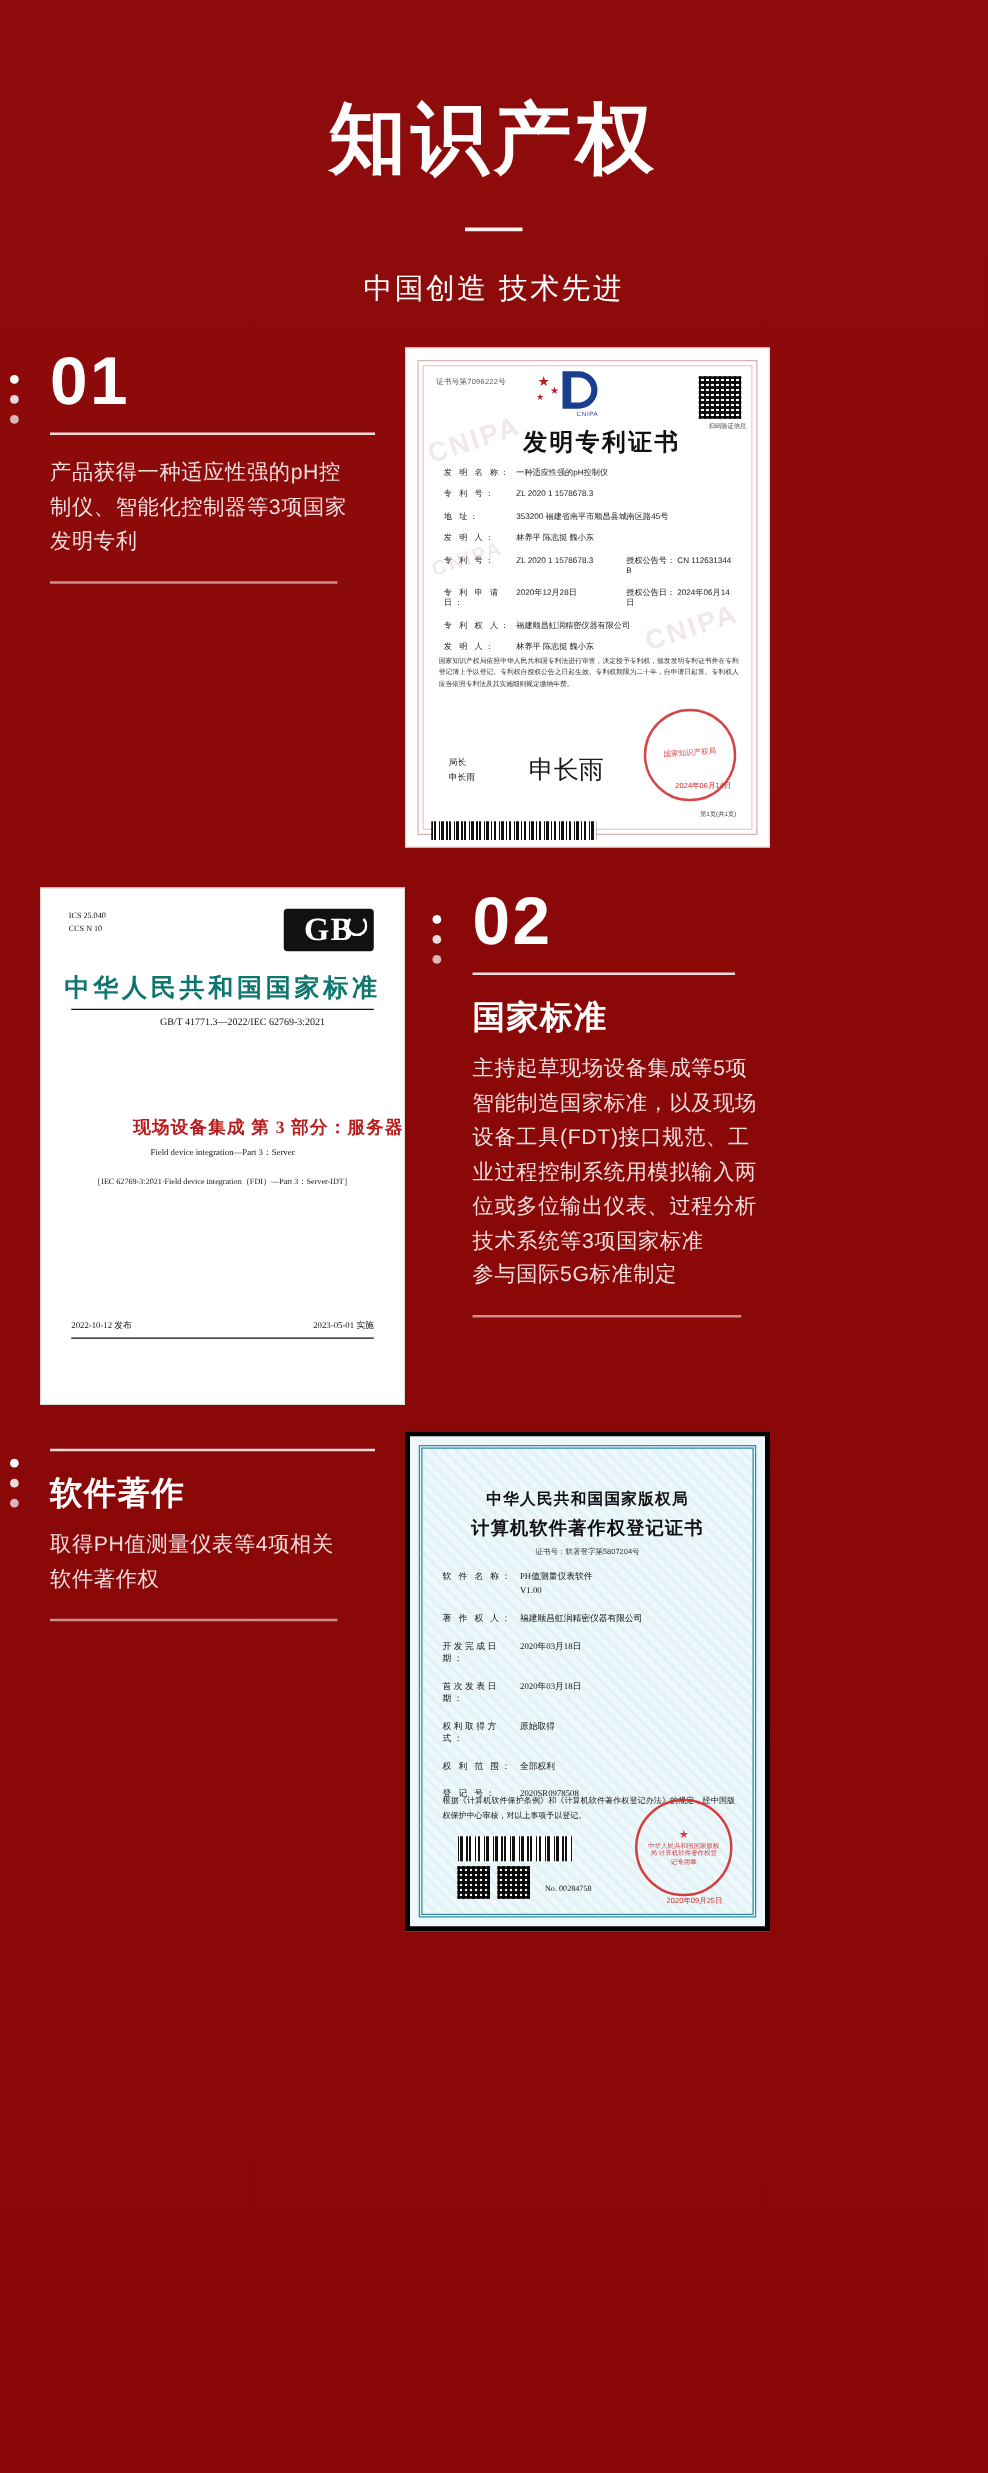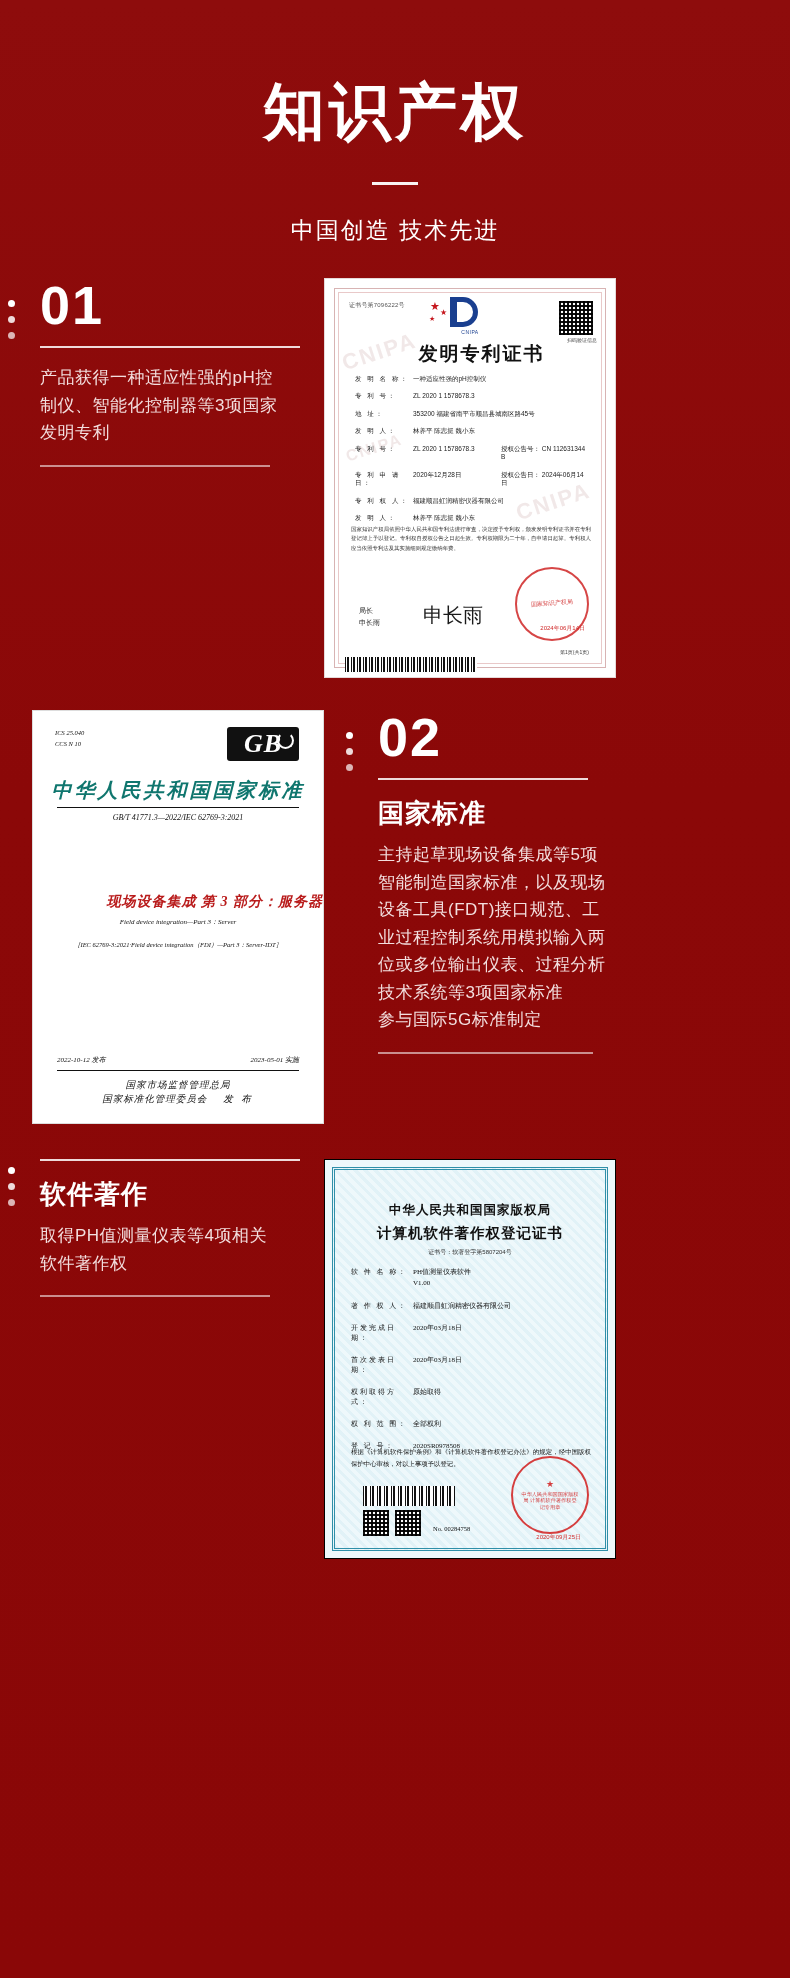--- a/index.html
+++ b/index.html
@@ -276,21 +276,21 @@
     text-align: center;
     font-size: 20px; font-weight: bold; color: #0f766e;
     letter-spacing: 3px;
     font-family: "Liberation Serif", serif;
   }
   .c2-line {
     position: absolute; top: 96px; left: 24px; right: 24px;
     height: 1px; background: #111;
   }
   .c2-std {
-    position: absolute; top: 102px; left: 0; width: 100%;
+    position: absolute; top: 102px; left: 16px; width: 100%;
     text-align: center;
     font-size: 8px; color: #111;
     font-family: "Liberation Serif", serif;
   }
   .c2-name {
     position: absolute; top: 182px; left: 0; width: 100%;
     text-align: right;
     font-size: 14px; font-weight: bold; color: #b91c1c;
     letter-spacing: 1px;
     font-family: "Liberation Serif", serif;
@@ -324,22 +324,21 @@
     font-family: "Liberation Serif", serif;
     letter-spacing: 1px;
   }
   .c2-issuer .pub { margin-left: 16px; letter-spacing: 3px; }
 
   
   .cert3 {
     width: 292px;
     height: 400px;
     background: #eef8fb;
-    border: 1px solid #000000;
-    margin-top: 14px;
+    border: 4px solid #000000;
   }
   .c3-border {
     position: absolute; inset: 7px;
     border: 3px double #2f8fa8;
     background:
       repeating-linear-gradient(45deg, rgba(150,205,220,.14) 0 3px, rgba(255,255,255,0) 3px 7px);
   }
   .c3-org {
     position: absolute; top: 42px; left: 0; width: 100%;
     text-align: center;
@@ -525,44 +524,38 @@
         <div class="c1-foot">第1页(共1页)</div>
         <div class="c1-barcode"></div>
       </div>
     </div>
   </div>
 </div>
 
 <div class="section" style="top:710px;left:0;">
   <div class="row">
 
-    <div style="margin-left:32px;font-style:italic;">
+    <div style="margin-left:32px;">
       <div class="cert cert2">
         <div class="c2-codes">
           <div>ICS 25.040</div>
           <div>CCS N 10</div>
         </div>
         <div class="c2-gb">GB</div>
         <div class="c2-title">中华人民共和国国家标准</div>
         <div class="c2-line"></div>
         <div class="c2-std">GB/T 41771.3—2022/IEC 62769-3:2021</div>
         <div class="c2-name">现场设备集成    第 3 部分：服务器</div>
         <div class="c2-en">Field device integration—Part 3：Server</div>
         <div class="c2-iec">［IEC 62769-3:2021·Field device integration（FDI）—Part 3：Server-IDT］</div>
         <div class="c2-dates">
           <span>2022-10-12 发布</span>
           <span>2023-05-01 实施</span>
         </div>
         <div class="c2-dline"></div>
-        <div class="c2-issuer">
-          <div>国家市场监督管理总局</div>
-          <div>
-            <span>国家标准化管理委员会</span><span class="pub">发 布</span>
-          </div>
-        </div>
       </div>
     </div>
 
     <div style="width:430px;display:flex;margin-left:14px;">
       <div class="dots">
         <div class="dot d1"></div>
         <div class="dot d2"></div>
         <div class="dot d3"></div>
       </div>
       <div class="text-col" style="padding-left:18px;">

